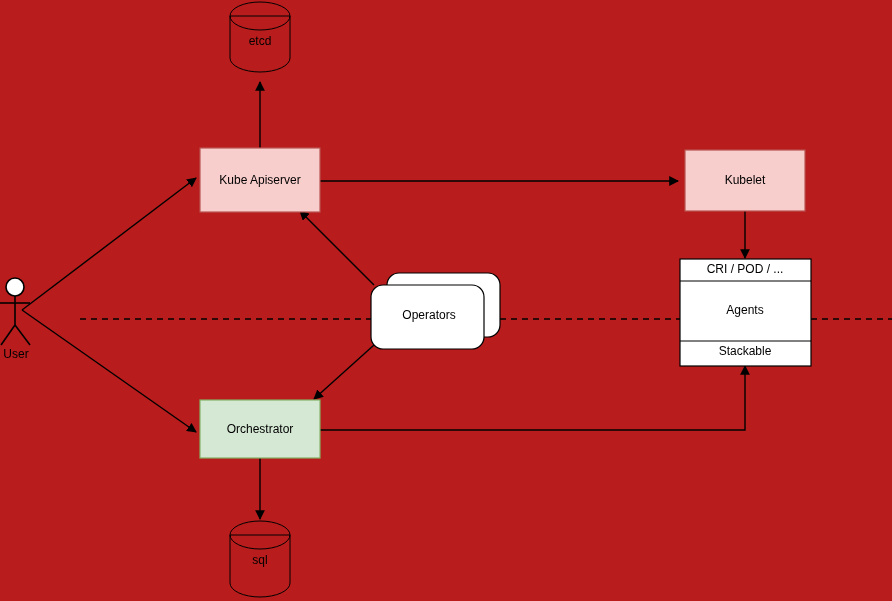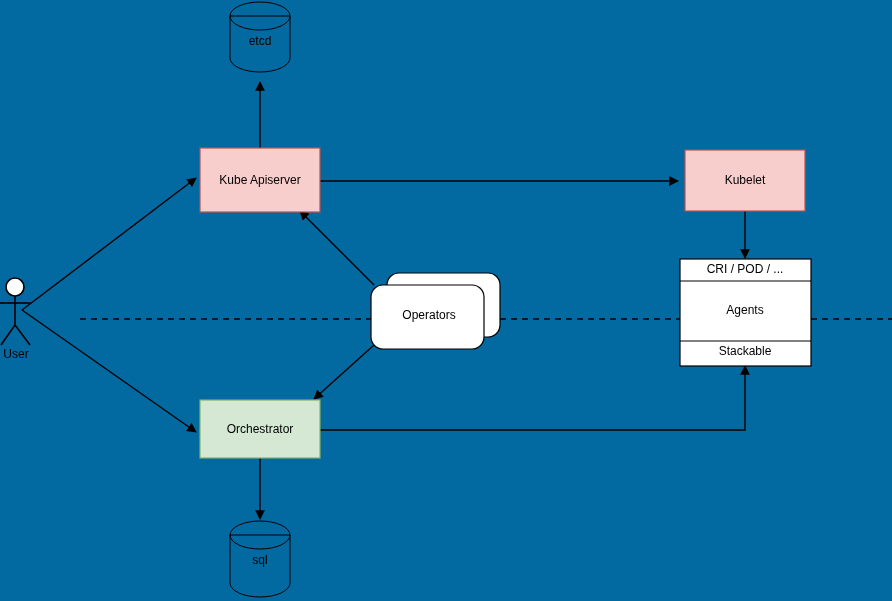--- a/index.html
+++ b/index.html
@@ -8,21 +8,21 @@
     padding: 0;
     background: #ffffff;
   }
   body {
     font-family: "Liberation Sans", sans-serif;
   }
   #canvas {
     position: relative;
     width: 892px;
     height: 601px;
-    background: #0369a1;
+    background: #b91c1c;
     overflow: hidden;
   }
   #diagram-svg {
     position: absolute;
     left: 0;
     top: 0;
     width: 892px;
     height: 601px;
   }
   .node-label {

